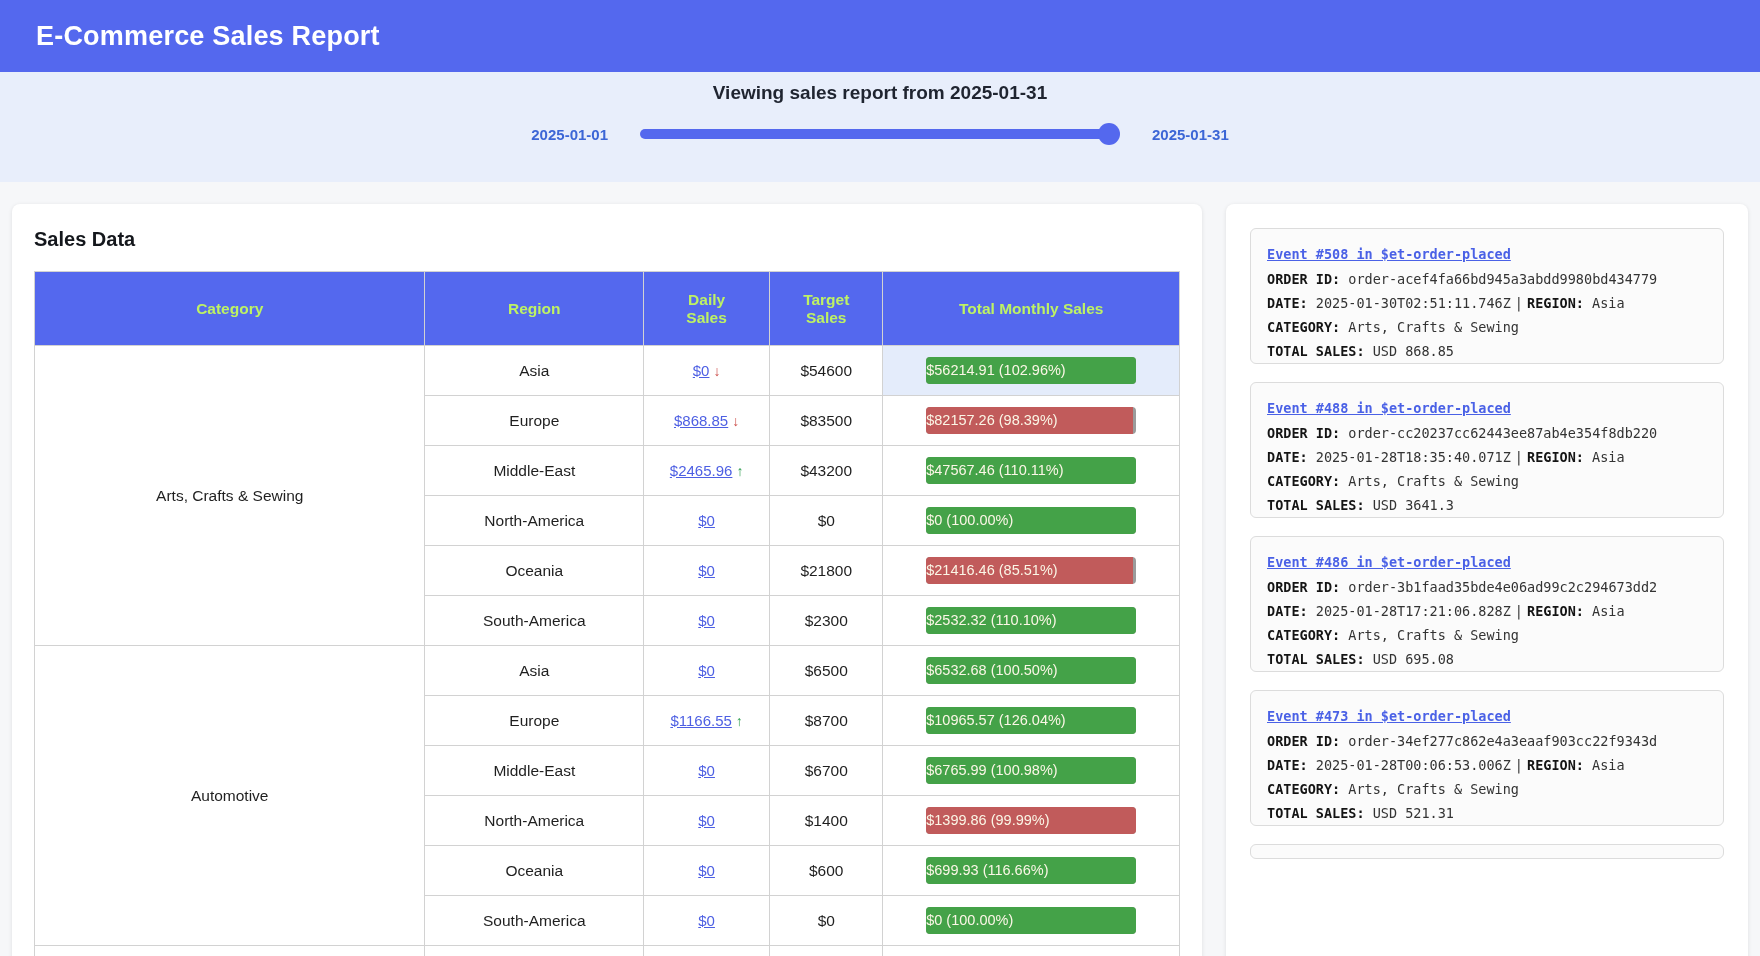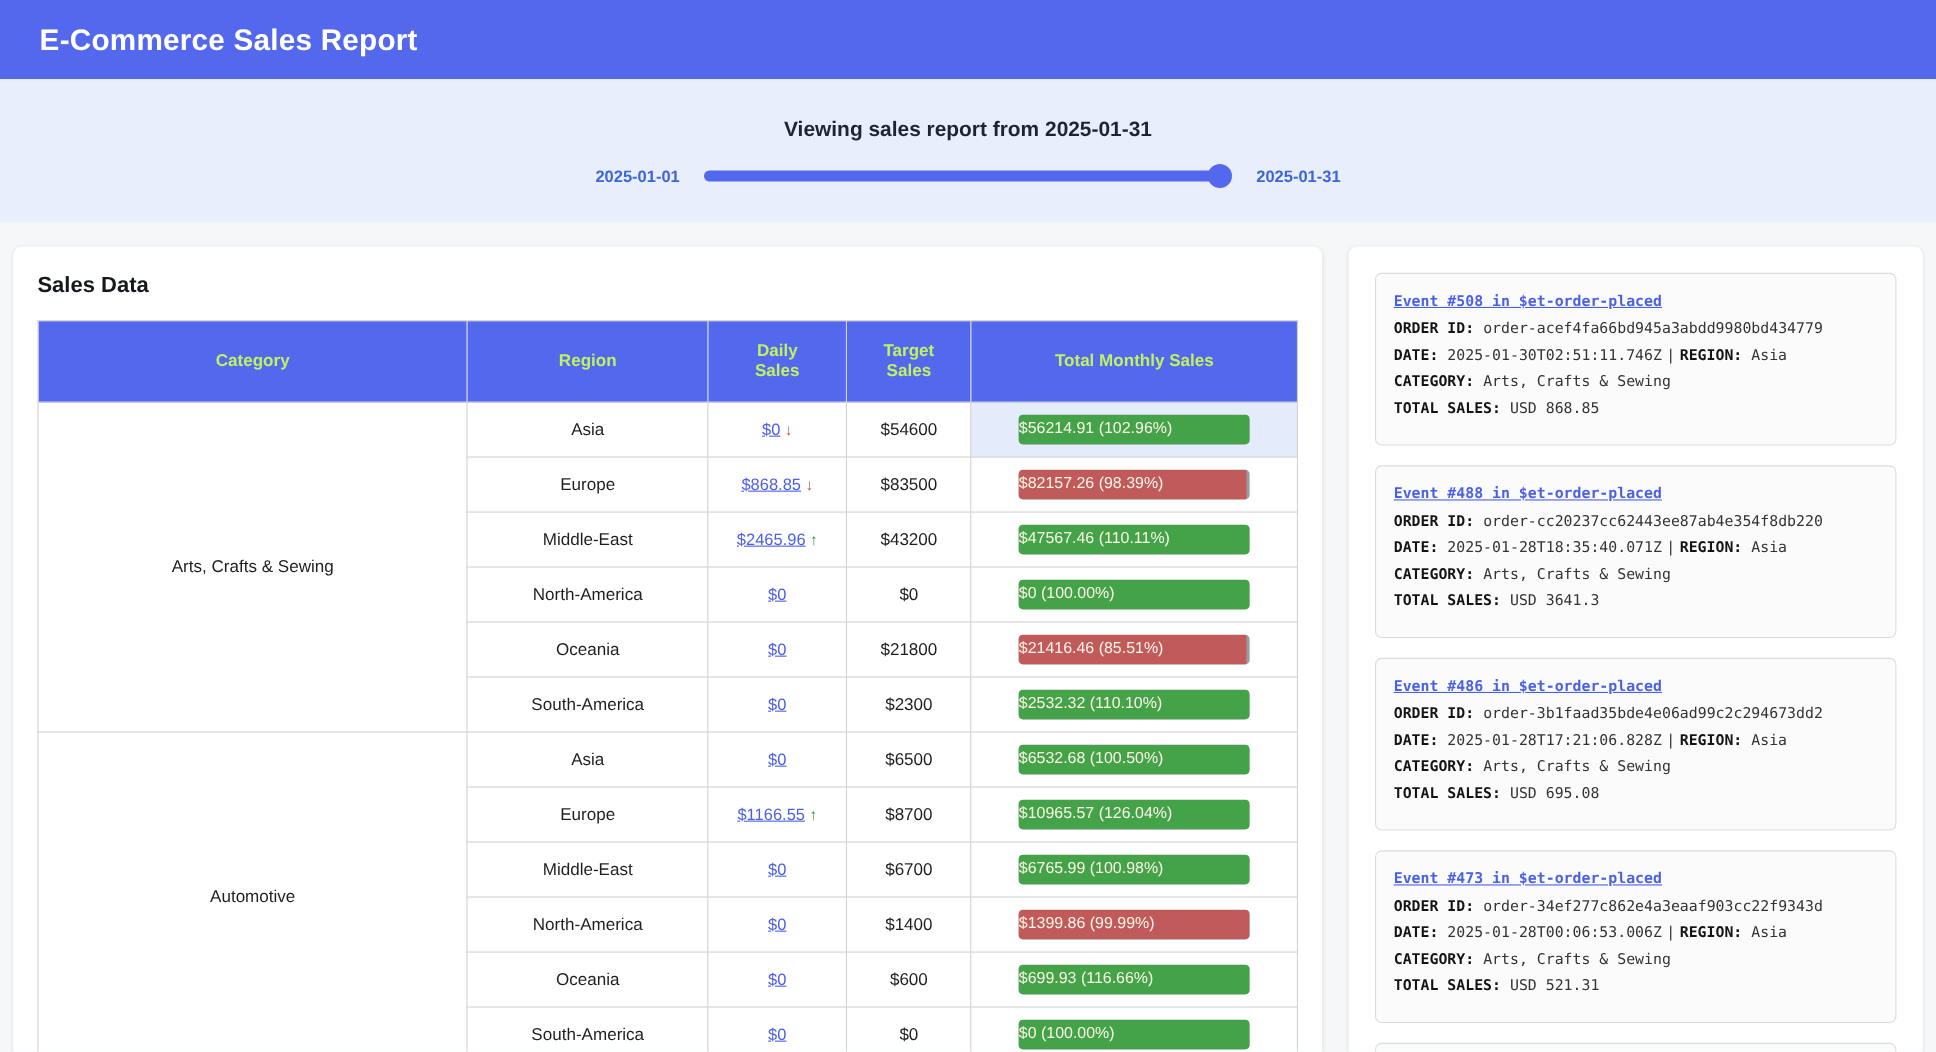--- a/index.html
+++ b/index.html
@@ -4,23 +4,23 @@
 <style>
   * { margin:0; padding:0; box-sizing:border-box; }
   html,body { width:1760px; height:956px; overflow:hidden; background:#f6f7f9;
               font-family:"Liberation Sans", sans-serif; }
 
   
   .topbar { height:72px; background:#5468ee; display:flex; align-items:center; padding:0 36px; }
   .topbar h1 { color:#ffffff; font-size:27px; font-weight:bold; letter-spacing:.2px; }
 
   
-  .filter-band { height:130px; background:#e8eefb; padding-top:36px; }
+  .filter-band { height:110px; background:#e8eefb; padding-top:10px; }
   .filter-title { text-align:center; font-size:19px; font-weight:bold; color:#1f2430; }
-  .slider-row { display:flex; justify-content:center; align-items:center; gap:22px; margin-top:18px; }
+  .slider-row { display:flex; justify-content:center; align-items:center; gap:32px; margin-top:18px; }
   .slider-label { color:#3c66d6; font-weight:bold; font-size:15px; }
   .slider { position:relative; width:480px; height:24px; cursor:pointer; }
   .slider-track { position:absolute; top:7px; left:0; right:6px; height:10px; border-radius:6px; background:#5468ee; }
   .slider-thumb { position:absolute; top:1px; right:0; width:22px; height:22px; border-radius:50%; background:#5468ee; }
 
   
   .content { display:flex; gap:24px; padding:22px 12px 0 12px; align-items:flex-start; }
   .card { background:#ffffff; border-radius:8px; box-shadow:0 1px 4px rgba(0,0,0,.10); }
   .sales-card { flex:1; padding:24px 22px 30px 22px; min-height:820px; }
   .events-card { width:522px; padding:24px 24px 30px 24px; min-height:820px; }
@@ -45,21 +45,21 @@
   .badge { position:relative; width:210px; height:27px; margin:0 auto; border-radius:4px;
            background:#9b9b9b; overflow:hidden; }
   .badge .fill { position:absolute; left:0; top:0; bottom:0; }
   .badge .fill.green { background:#44a248; }
   .badge .fill.red   { background:#c15b5b; }
   .badge .badge-label { position:absolute; inset:0; line-height:27px; text-align:left;
                         font-size:14.5px; color:#fbf6e6; }
 
   
   .event-card { border:1px solid #dcdcdc; border-radius:6px; background:#fbfbfb;
-                padding:13px 16px 21px 16px; margin-bottom:18px;
+                padding:13px 16px 0 16px; margin-bottom:18px;
                 font-family:"DejaVu Sans Mono", "Liberation Mono", monospace;
                 font-size:13.5px; color:#333; }
   .event-card .ev-line { line-height:24px; white-space:nowrap; overflow:hidden; }
   .event-title { display:inline-block; color:#4a61e6; font-weight:bold; text-decoration:underline;
                  line-height:24px; margin-bottom:1px; }
   .ev-label { font-weight:bold; color:#141414; }
   .ev-pipe { color:#333; padding:0 4px; }
 </style>
 </head>
 <body>

